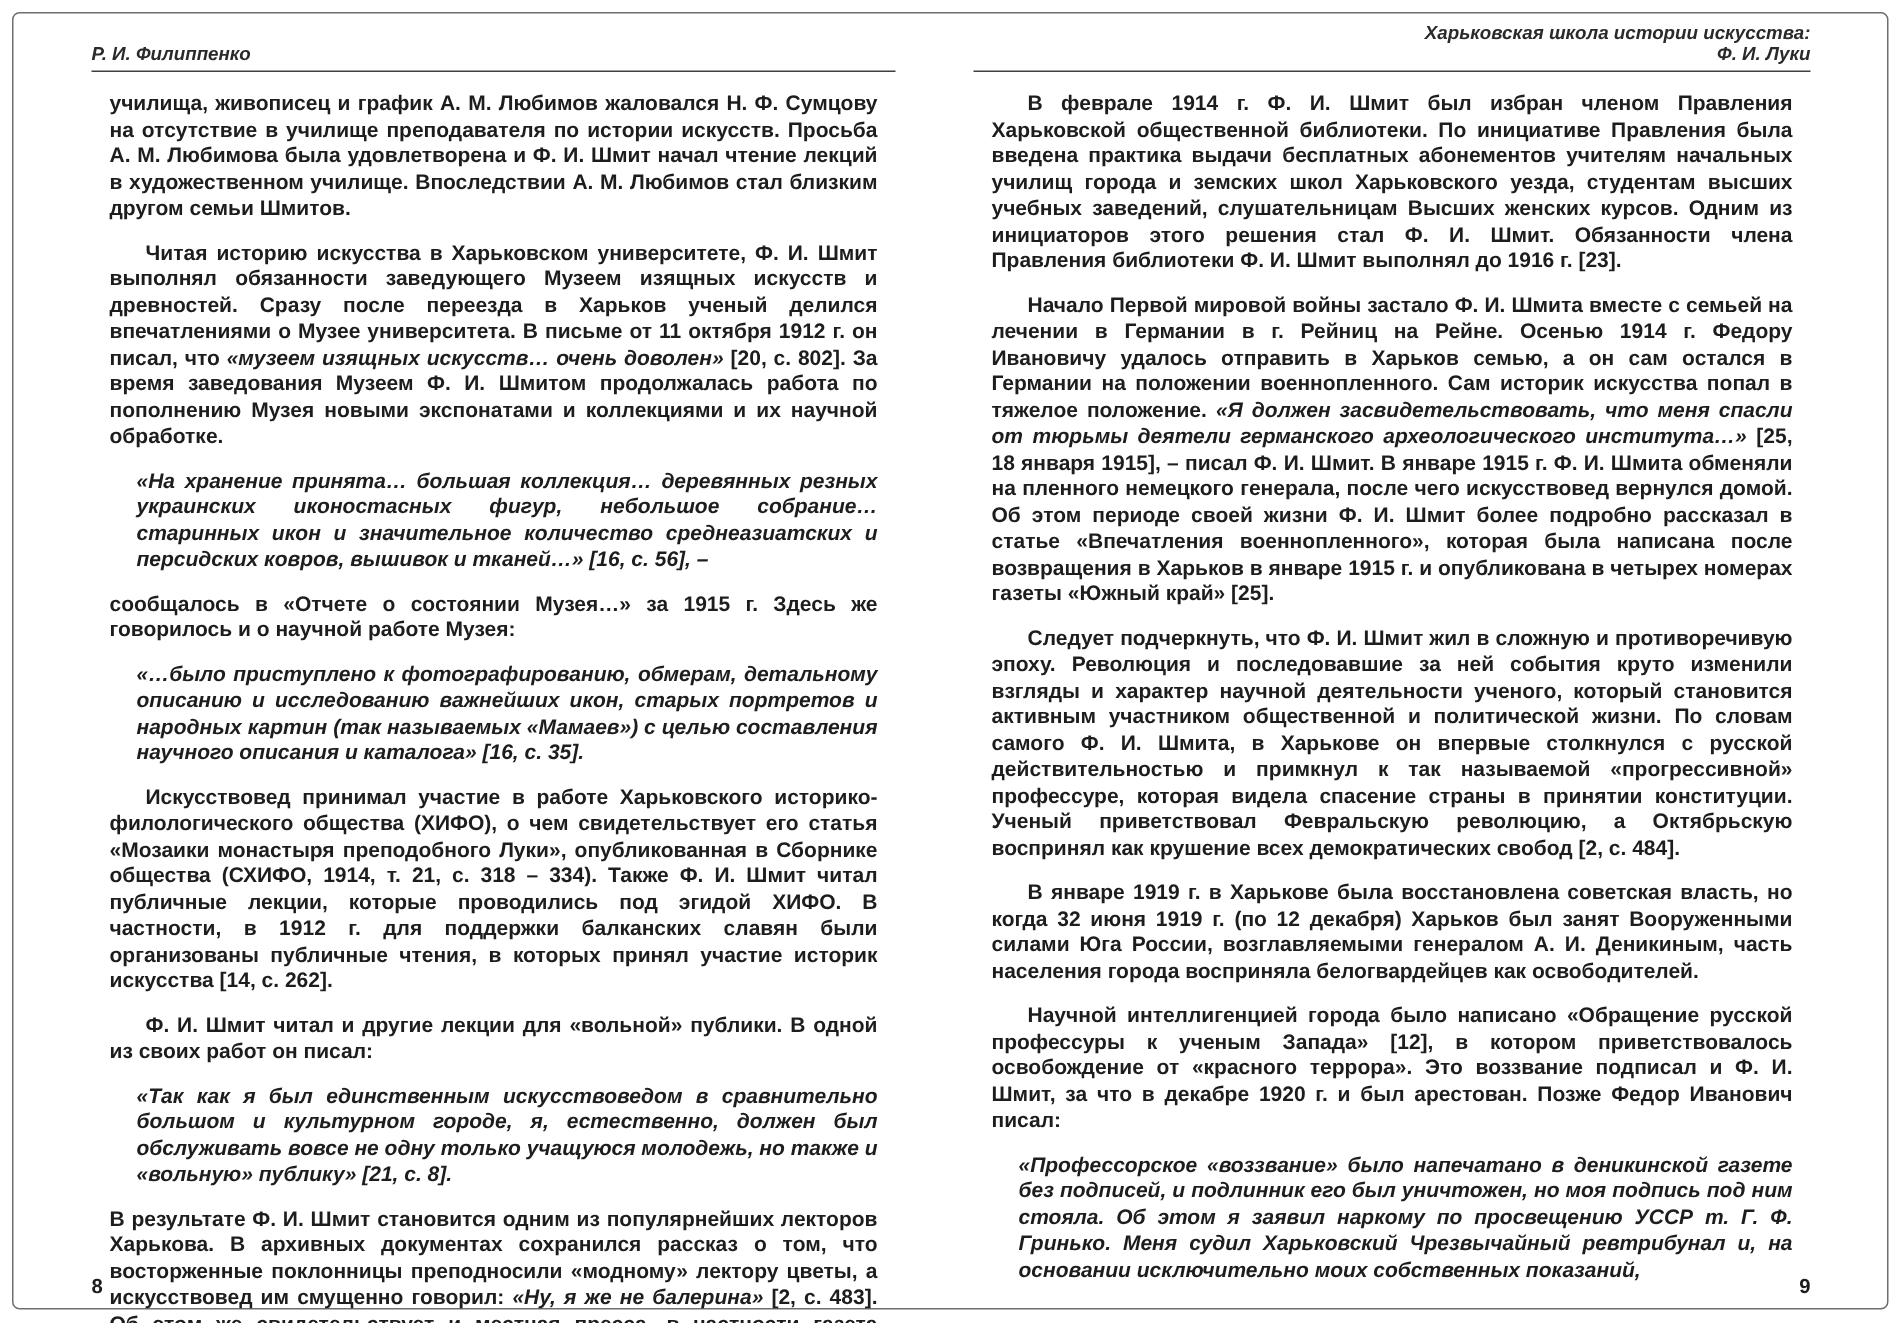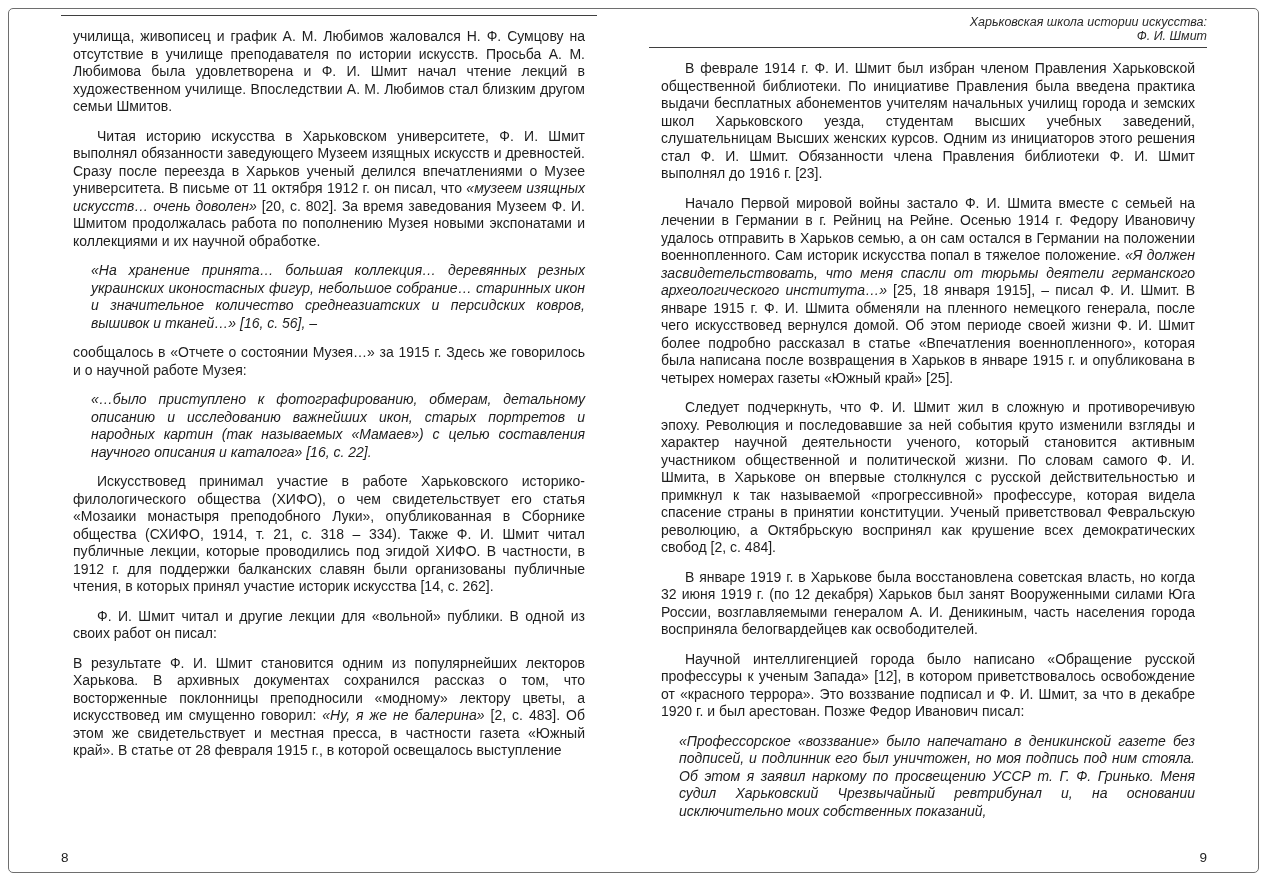--- a/index.html
+++ b/index.html
@@ -24,20 +24,21 @@
     height: 865px;
     border: 1px solid #6e6e6e;
     border-radius: 5px;
     background: #ffffff;
     box-sizing: border-box;
   }
   .page {
     position: absolute;
     top: 6px;
     height: 852px;
+    font-weight: bold;
   }
   .page-left  { left: 52px;  width: 536px; }
   .page-right { left: 640px; width: 558px; }
 
   .running-head {
     font-style: italic;
     font-size: 12.5px;
     line-height: 14px;
     color: #2a2a2a;
     min-height: 28px;
@@ -78,38 +79,42 @@
   .page-left  .page-num { left: 0; }
   .page-right .page-num { right: 0; }
 </style>
 </head>
 <body>
 
 <div class="canvas">
   <div class="spread">
 
     <section class="page page-left">
+      <div class="running-head">
+        <div>Р. И. Филиппенко</div>
+      </div>
       <div class="rule"></div>
       <div class="page-body">
           <p class="para body"><span>училища, живописец и график А. М. Любимов жаловался Н. Ф. Сумцову на отсутствие в училище преподавателя по истории искусств. Просьба А. М. Любимова была удовлетворена и Ф. И. Шмит начал чтение лекций в художественном училище. Впоследствии А. М. Любимов стал близким другом семьи Шмитов.</span></p>
           <p class="para body indent"><span>Читая историю искусства в Харьковском университете, Ф. И. Шмит выполнял обязанности заведующего Музеем изящных искусств и древностей. Сразу после переезда в Харьков ученый делился впечатлениями о Музее университета. В письме от 11 октября 1912 г. он писал, что </span><em>«музеем изящных искусств… очень доволен»</em><span> [20, с. 802]. За время заведования Музеем Ф. И. Шмитом продолжалась работа по пополнению Музея новыми экспонатами и коллекциями и их научной обработке.</span></p>
           <p class="para quote"><em>«На хранение принята… большая коллекция… деревянных резных украинских иконостасных фигур, небольшое собрание… старинных икон и значительное количество среднеазиатских и персидских ковров, вышивок и тканей…» [16, с. 56], –</em></p>
           <p class="para body"><span>сообщалось в «Отчете о состоянии Музея…» за 1915 г. Здесь же говорилось и о научной работе Музея:</span></p>
-          <p class="para quote"><em>«…было приступлено к фотографированию, обмерам, детальному описанию и исследованию важнейших икон, старых портретов и народных картин (так называемых «Мамаев») с целью составления научного описания и каталога» [16, с. 22].</em></p>
+          <p class="para quote"><em>«…было приступлено к фотографированию, обмерам, детальному описанию и исследованию важнейших икон, старых портретов и народных картин (так называемых «Мамаев») с целью составления научного описания и каталога» [16, с. 35].</em></p>
           <p class="para body indent"><span>Искусствовед принимал участие в работе Харьковского историко-филологического общества (ХИФО), о чем свидетельствует его статья «Мозаики монастыря преподобного Луки», опубликованная в Сборнике общества (СХИФО, 1914, т. 21, с. 318 – 334). Также Ф. И. Шмит читал публичные лекции, которые проводились под эгидой ХИФО. В частности, в 1912 г. для поддержки балканских славян были организованы публичные чтения, в которых принял участие историк искусства [14, с. 262].</span></p>
           <p class="para body indent"><span>Ф. И. Шмит читал и другие лекции для «вольной» публики. В одной из своих работ он писал:</span></p>
+          <p class="para quote"><em>«Так как я был единственным искусствоведом в сравнительно большом и культурном городе, я, естественно, должен был обслуживать вовсе не одну только учащуюся молодежь, но также и «вольную» публику» [21, с. 8].</em></p>
           <p class="para body"><span>В результате Ф. И. Шмит становится одним из популярнейших лекторов Харькова. В архивных документах сохранился рассказ о том, что восторженные поклонницы преподносили «модному» лектору цветы, а искусствовед им смущенно говорил: </span><em>«Ну, я же не балерина»</em><span> [2, с. 483]. Об этом же свидетельствует и местная пресса, в частности газета «Южный край». В статье от 28 февраля 1915 г., в которой освещалось выступление</span></p>
         </div>
       <div class="page-num">8</div>
     </section>
 
     <section class="page page-right">
       <div class="running-head">
         <div>Харьковская школа истории искусства:</div>
-        <div>Ф. И. Шмит</div>
+        <div>Ф. И. Луки</div>
       </div>
       <div class="rule"></div>
       <div class="page-body">
           <p class="para body indent"><span>В феврале 1914 г. Ф. И. Шмит был избран членом Правления Харьковской общественной библиотеки. По инициативе Правления была введена практика выдачи бесплатных абонементов учителям начальных училищ города и земских школ Харьковского уезда, студентам высших учебных заведений, слушательницам Высших женских курсов. Одним из инициаторов этого решения стал Ф. И. Шмит. Обязанности члена Правления библиотеки Ф. И. Шмит выполнял до 1916 г. [23].</span></p>
           <p class="para body indent"><span>Начало Первой мировой войны застало Ф. И. Шмита вместе с семьей на лечении в Германии в г. Рейниц на Рейне. Осенью 1914 г. Федору Ивановичу удалось отправить в Харьков семью, а он сам остался в Германии на положении военнопленного. Сам историк искусства попал в тяжелое положение. </span><em>«Я должен засвидетельствовать, что меня спасли от тюрьмы деятели германского археологического института…»</em><span> [25, 18 января 1915], – писал Ф. И. Шмит. В январе 1915 г. Ф. И. Шмита обменяли на пленного немецкого генерала, после чего искусствовед вернулся домой. Об этом периоде своей жизни Ф. И. Шмит более подробно рассказал в статье «Впечатления военнопленного», которая была написана после возвращения в Харьков в январе 1915 г. и опубликована в четырех номерах газеты «Южный край» [25].</span></p>
           <p class="para body indent"><span>Следует подчеркнуть, что Ф. И. Шмит жил в сложную и противоречивую эпоху. Революция и последовавшие за ней события круто изменили взгляды и характер научной деятельности ученого, который становится активным участником общественной и политической жизни. По словам самого Ф. И. Шмита, в Харькове он впервые столкнулся с русской действительностью и примкнул к так называемой «прогрессивной» профессуре, которая видела спасение страны в принятии конституции. Ученый приветствовал Февральскую революцию, а Октябрьскую воспринял как крушение всех демократических свобод [2, с. 484].</span></p>
           <p class="para body indent"><span>В январе 1919 г. в Харькове была восстановлена советская власть, но когда 32 июня 1919 г. (по 12 декабря) Харьков был занят Вооруженными силами Юга России, возглавляемыми генералом А. И. Деникиным, часть населения города восприняла белогвардейцев как освободителей.</span></p>
           <p class="para body indent"><span>Научной интеллигенцией города было написано «Обращение русской профессуры к ученым Запада» [12], в котором приветствовалось освобождение от «красного террора». Это воззвание подписал и Ф. И. Шмит, за что в декабре 1920 г. и был арестован. Позже Федор Иванович писал:</span></p>
           <p class="para quote"><em>«Профессорское «воззвание» было напечатано в деникинской газете без подписей, и подлинник его был уничтожен, но моя подпись под ним стояла. Об этом я заявил наркому по просвещению УССР т. Г. Ф. Гринько. Меня судил Харьковский Чрезвычайный ревтрибунал и, на основании исключительно моих собственных показаний,</em></p>
         </div>

